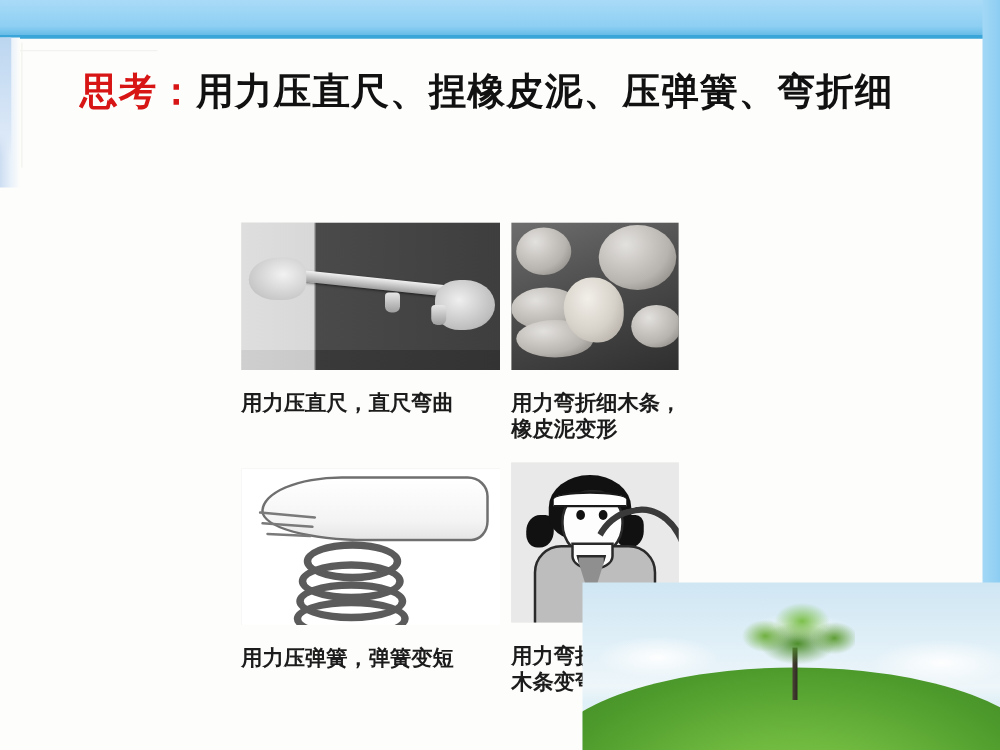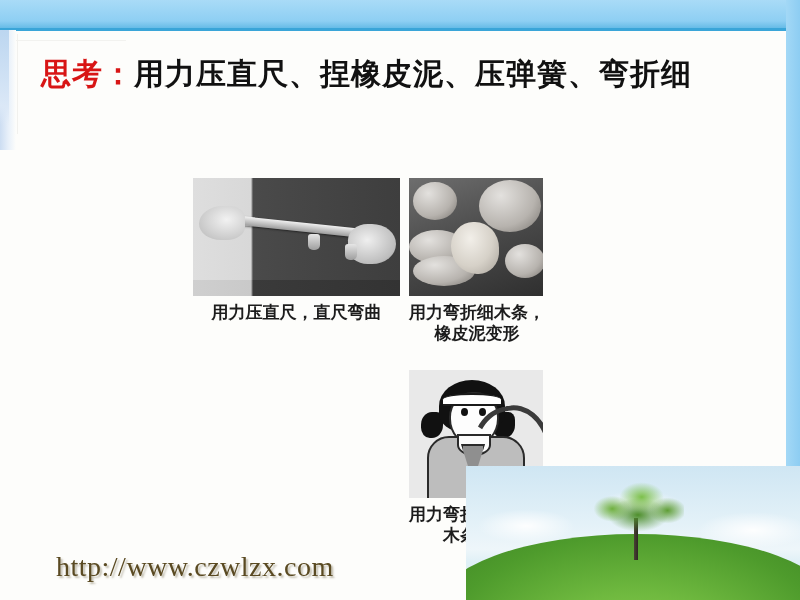--- a/index.html
+++ b/index.html
@@ -62,21 +62,21 @@
   .inner-hair-h {
     position: absolute;
     left: 16px; top: 40px;
     width: 110px; height: 1px;
     background: #f2f2ef;
   }
 
   
   .headline {
     position: absolute;
-    left: 41px;
+    left: 64px;
     top: 48px;
     width: 700px;
     font-size: 30px;
     line-height: 52px;
     letter-spacing: 1px;
     color: #111111;
     font-weight: 700;
     font-family: "Liberation Serif", "DejaVu Serif", serif;
   }
   .headline .kw {
@@ -84,22 +84,22 @@
   }
 
   
   .panel { position: absolute; }
   .panel .frame {
     position: relative;
     overflow: hidden;
     background: #e8e8e8;
   }
   .panel .caption {
-    margin-top: 6px;
-    text-align: center;
+    margin-top: 16px;
+    text-align: left;
     font-size: 17px;
     line-height: 21px;
     font-weight: 700;
     color: #1c1c1c;
     font-family: "Liberation Serif", "DejaVu Serif", serif;
     white-space: pre-line;
   }
   .panel.p1 { left: 193px; top: 178px; }
   .panel.p1 .frame { width: 207px; height: 118px; }
   .panel.p2 { left: 409px; top: 178px; }
@@ -304,20 +304,34 @@
       <div class="ph-finger" style="left:4px;top:4px;width:44px;height:38px;"></div>
       <div class="ph-finger" style="left:0px;top:52px;width:56px;height:34px;"></div>
       <div class="ph-finger" style="left:4px;top:78px;width:62px;height:30px;"></div>
       <div class="ph-finger" style="left:96px;top:66px;width:40px;height:34px;"></div>
       <div class="ph-clay-lump"></div>
     </div>
     <div class="caption">用力弯折细木条，
 橡皮泥变形</div>
   </div>
 
+  <div class="panel p3">
+    <div class="frame">
+      <div class="ph-spring-bg"></div>
+      <div class="ph-arm"></div>
+      <div class="ph-finger-line" style="left:14px;top:36px;width:46px;transform:rotate(5deg);"></div>
+      <div class="ph-finger-line" style="left:16px;top:44px;width:42px;transform:rotate(4deg);"></div>
+      <div class="ph-finger-line" style="left:20px;top:52px;width:36px;transform:rotate(3deg);"></div>
+      <div class="ph-coil" style="left:50px;top:58px;width:66px;height:20px;"></div>
+      <div class="ph-coil" style="left:46px;top:74px;width:72px;height:20px;"></div>
+      <div class="ph-coil" style="left:44px;top:90px;width:76px;height:20px;"></div>
+      <div class="ph-coil" style="left:42px;top:104px;width:80px;height:20px;"></div>
+    </div>
+    <div class="caption">用力压弹簧，弹簧变短</div>
+  </div>
 
   <div class="panel p4">
     <div class="frame">
       <div class="ph-girl-bg"></div>
       <div class="girl-pigtail" style="left:12px;"></div>
       <div class="girl-pigtail" style="left:84px;"></div>
       <div class="girl-hair"></div>
       <div class="girl-face"></div>
       <div class="girl-band"></div>
       <div class="girl-eye" style="left:52px;top:38px;"></div>
@@ -331,15 +345,14 @@
 木条变弯</div>
   </div>
 
   <div class="tree-photo">
     <div class="tree-clouds"></div>
     <div class="tree-hill"></div>
     <div class="tree-trunk"></div>
     <div class="tree-crown"></div>
   </div>
 
-  <div class="site-url">http://www.czwlzx.com</div>
 
 </div>
 
 </body></html>

